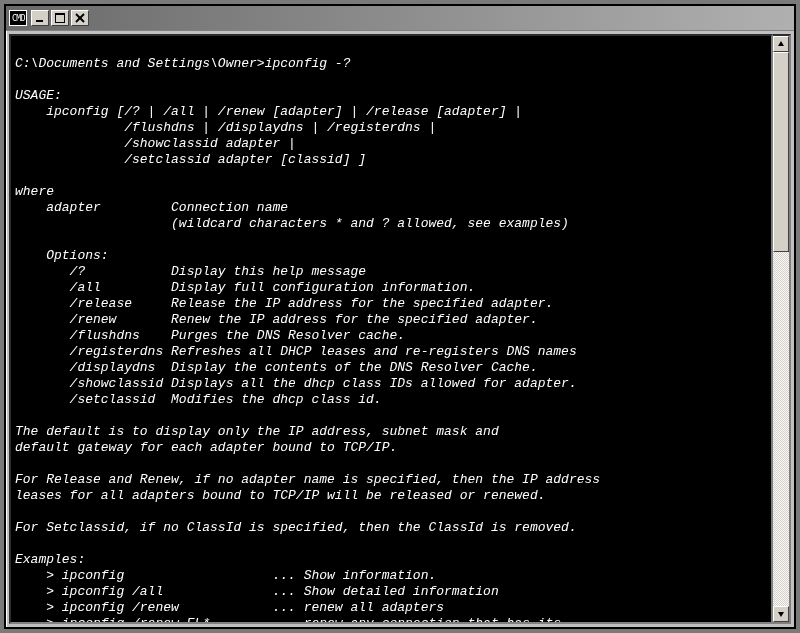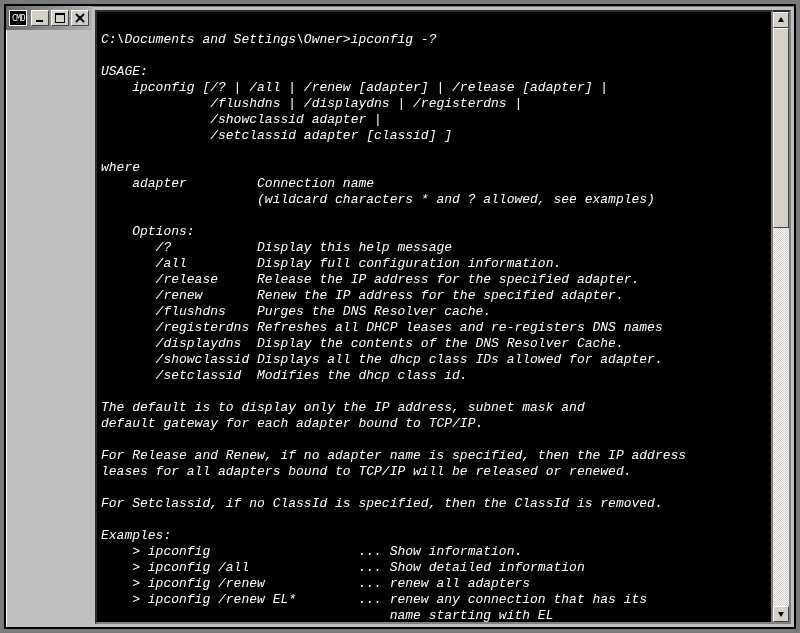--- a/index.html
+++ b/index.html
@@ -11,21 +11,21 @@
     height: 633px;
     overflow: hidden;
   }
   .wrap {
     padding: 4px;
   }
   .window {
     border: 2px solid #000;
     background: #c0c0c0;
     display: flex;
-    flex-direction: row;
+    flex-direction: column;
     width: 792px;
     height: 625px;
     box-shadow: inset 1px 1px 0 #fff;
   }
   .titlebar {
     display: flex;
     align-items: center;
     background: linear-gradient(to right, #6a6a6a, #b0b0b0);
     height: 24px;
     padding: 2px 3px;

